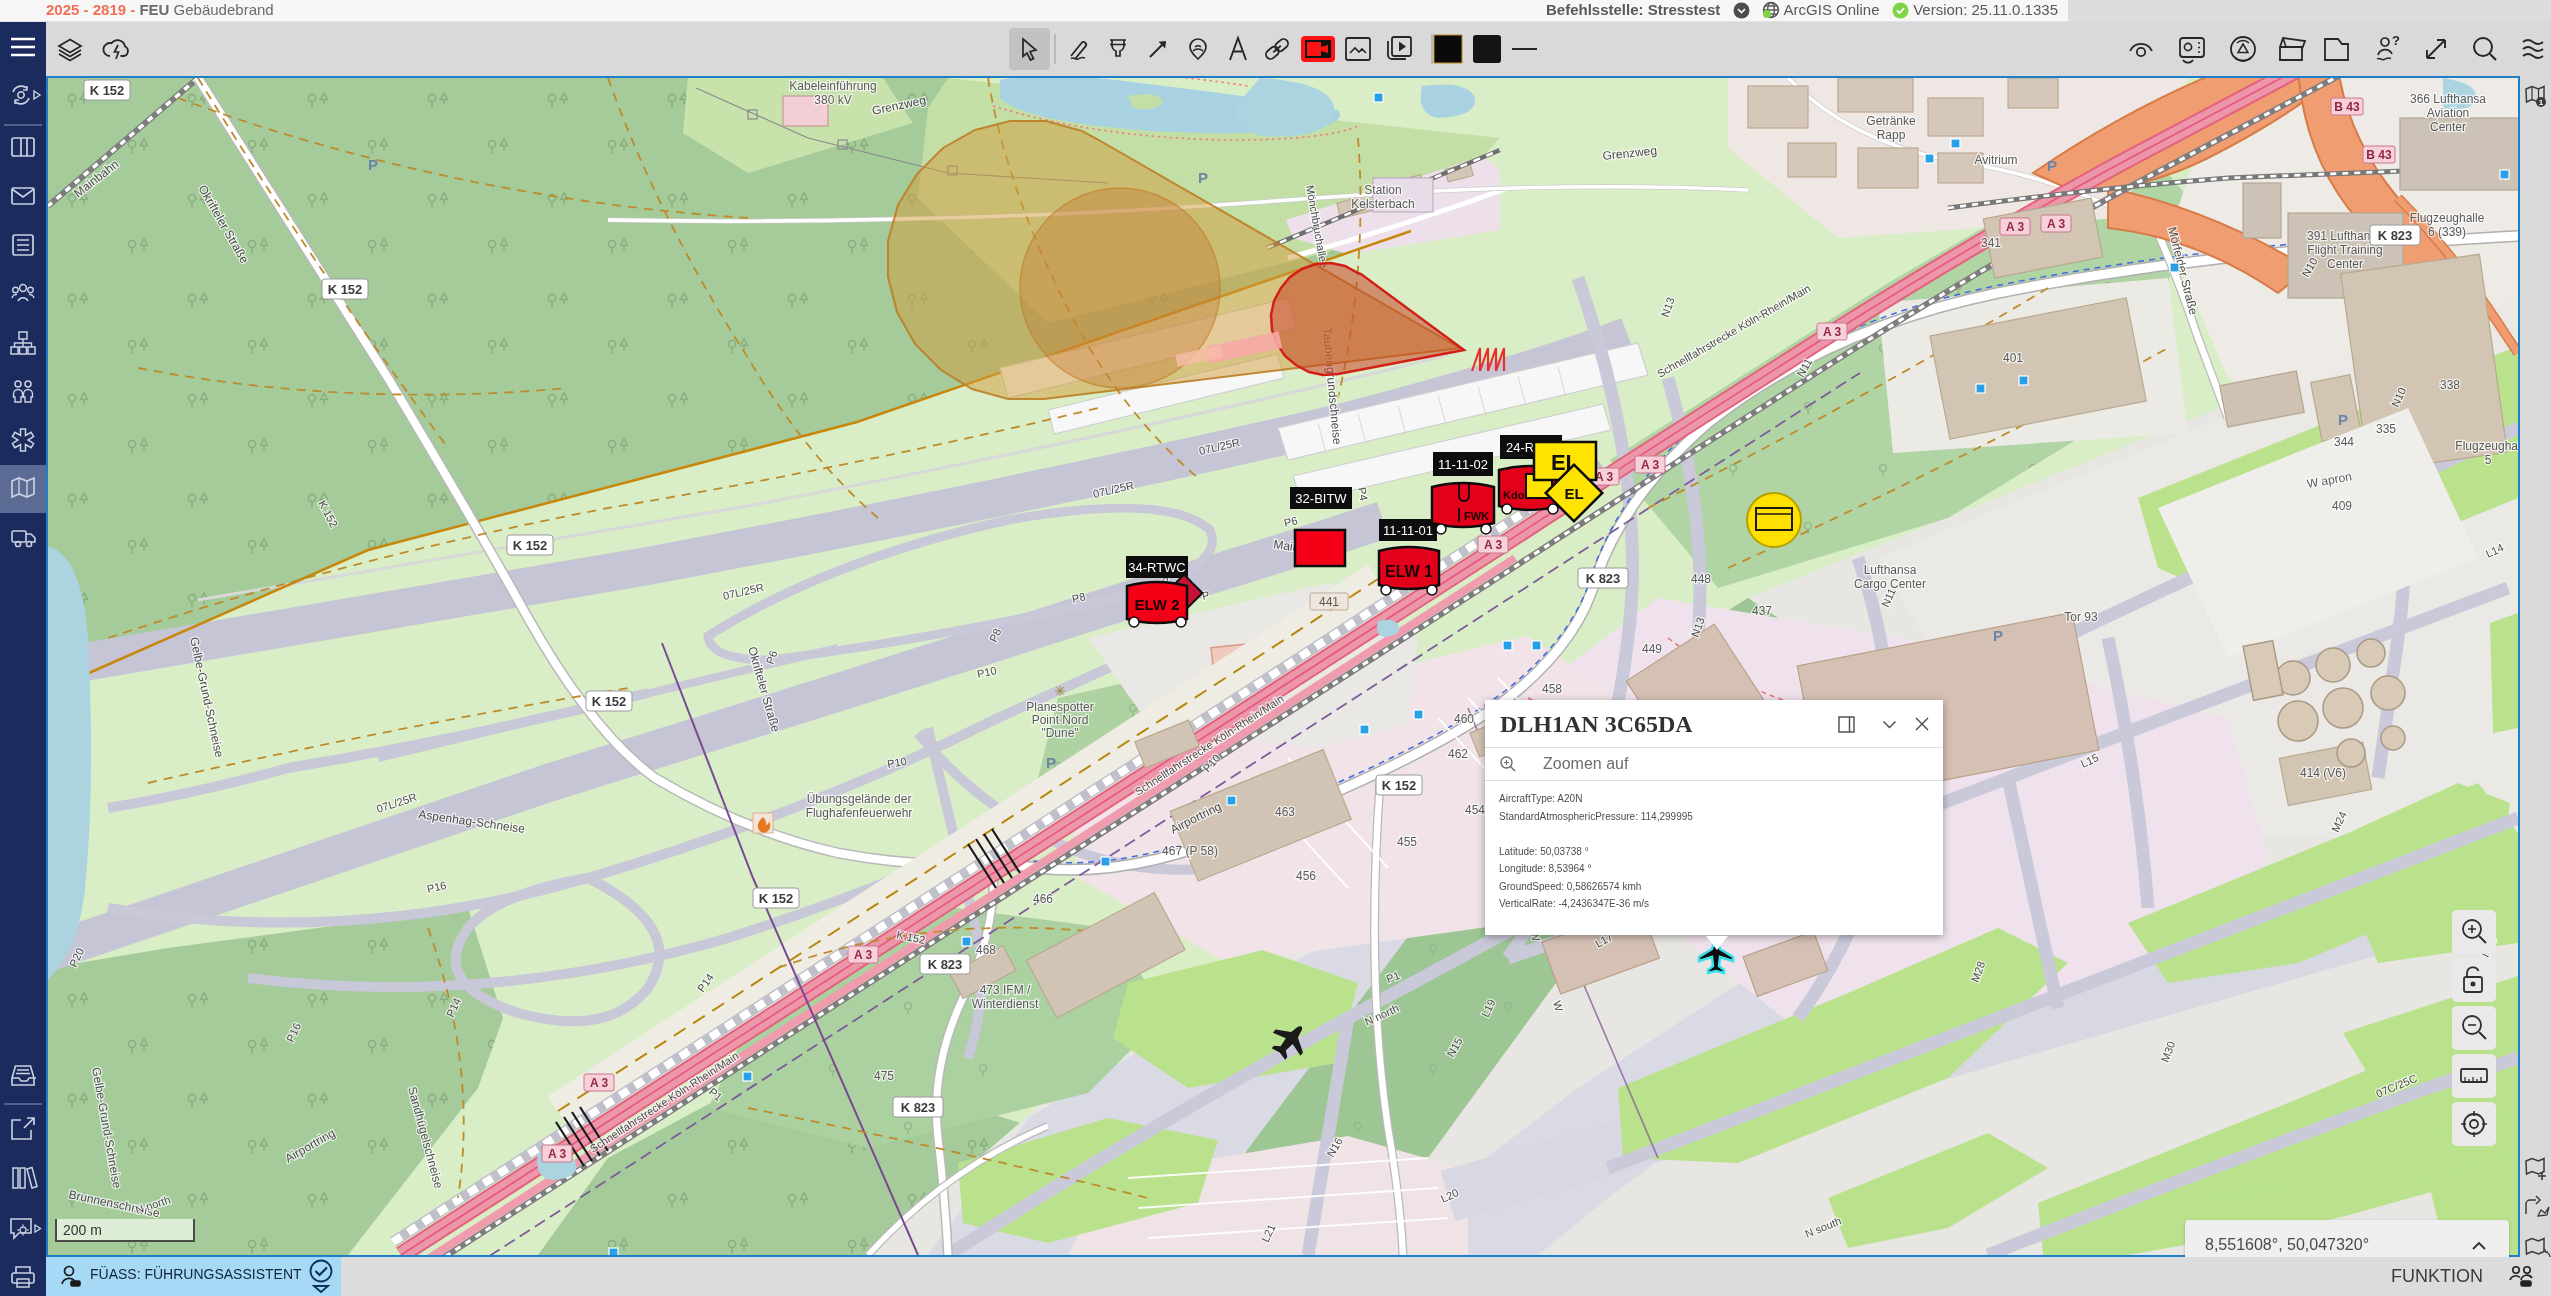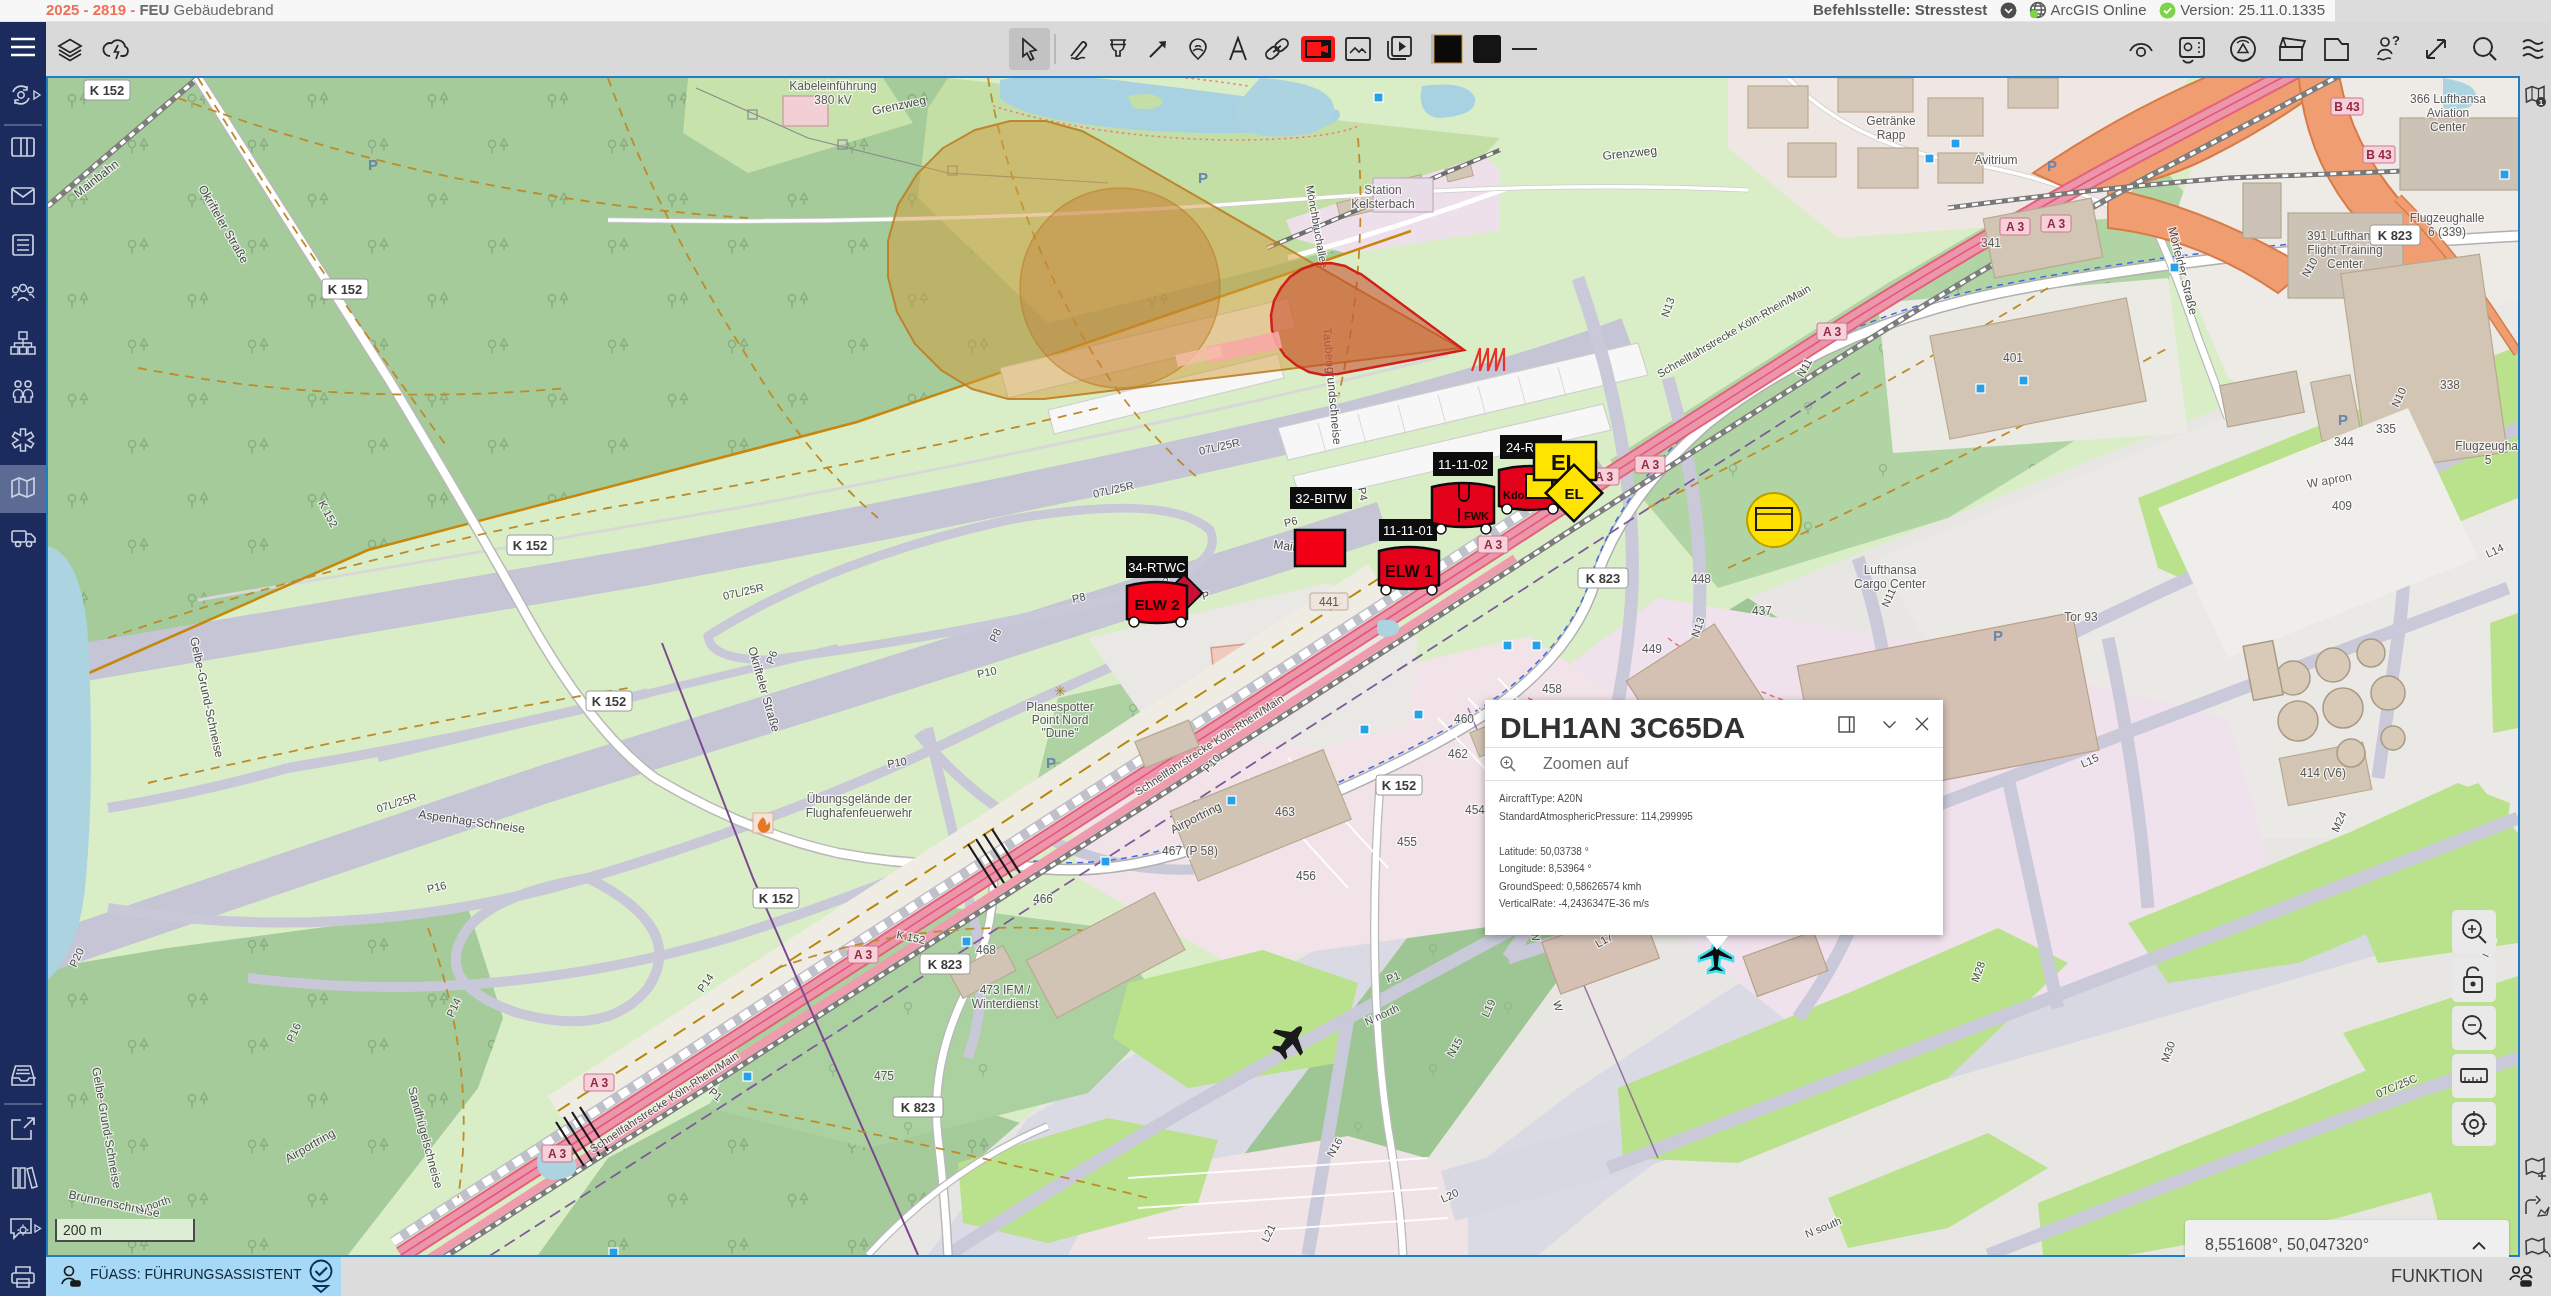--- a/index.html
+++ b/index.html
@@ -1,17 +1,17 @@
 <!DOCTYPE html>
 <html><head>
 <meta charset="utf-8">
 <style>
   * { margin:0; padding:0; box-sizing:border-box; }
   html,body { width:2551px; height:1296px; overflow:hidden; font-family:"Liberation Sans", sans-serif; background:#dcdcdc; }
-  #topbar { position:absolute; left:0; top:0; width:2335px; height:22px; background:#f7f7f7; border-bottom:1px solid #e3e3e3; font-size:15px; }
+  #topbar { position:absolute; left:0; top:0; width:2068px; height:22px; background:#f7f7f7; border-bottom:1px solid #e3e3e3; font-size:15px; }
   #topbar .lft { position:absolute; left:46px; top:1px; }
   #topbar .rgt { position:absolute; right:10px; top:1px; }
   #toolbar { position:absolute; left:0; top:22px; width:2551px; height:54px; background:#d9d9d9; }
   #sidebar { position:absolute; left:0; top:22px; width:46px; height:1274px; background:#1b2b5e; }
   #maparea { position:absolute; left:46px; top:76px; width:2474px; height:1181px; background:#d8eec4; border:2px solid #1e7ec8; overflow:hidden; }
   #rightstrip { position:absolute; left:2520px; top:76px; width:31px; height:1181px; background:#d9d9d9; }
   #bottombar { position:absolute; left:46px; top:1257px; width:2505px; height:39px; background:#dcdcdc; }
   #fuass { position:absolute; left:0px; top:0px; width:295px; height:39px; background:#a5d9f5; font-size:14px; color:#14233c; white-space:nowrap; }
   svg text { font-family:"Liberation Sans", sans-serif; }
 </style>
@@ -912,21 +912,21 @@
       <path d="M2 9 L8 3 L14 9" stroke="#2f2f2f" stroke-width="1.8" fill="none"></path>
     </svg>
 </div>
 
 <div style="position:absolute;left:55px;top:1219px;width:140px;height:23px;background:rgba(240,248,235,0.75);border-left:2px solid #4a4a4a;border-right:2px solid #4a4a4a;border-bottom:2px solid #4a4a4a;">
   <span style="position:absolute;left:6px;top:3px;font-size:14px;color:#333;">200 m</span>
 </div>
 
 <div id="popup" style="position:absolute;left:1485px;top:700px;width:458px;height:235px;background:#fff;box-shadow:0 2px 8px rgba(0,0,0,0.35);">
   <div style="position:absolute;left:0;right:0;top:0;height:48px;border-bottom:1px solid #dfdfdf;">
-    <span style="position:absolute;left:15px;top:11px;font-size:30px;font-weight:bold;color:#323232;">DLH1AN 3C65DA</span>
+    <span style="position:absolute;left:15px;top:11px;font-size:24px;font-weight:bold;color:#323232;font-family:Liberation Serif, serif;">DLH1AN 3C65DA</span>
     <svg style="position:absolute;right:88px;top:16px" width="17" height="17" viewBox="0 0 17 17" fill="none" stroke="#4a4a4a" stroke-width="1.4">
         <rect x="1" y="1" width="15" height="15"></rect>
         <line x1="11.5" y1="1" x2="11.5" y2="16"></line>
       </svg>
     <svg style="position:absolute;right:46px;top:20px" width="15" height="10" viewBox="0 0 15 10" fill="none" stroke="#4a4a4a" stroke-width="1.4">
         <path d="M1.5 1.5 L7.5 7.5 L13.5 1.5"></path>
       </svg>
     <svg style="position:absolute;right:14px;top:17px" width="14" height="14" viewBox="0 0 14 14" stroke="#4a4a4a" stroke-width="1.4">
         <path d="M1 1 L13 13 M13 1 L1 13"></path>
       </svg>

